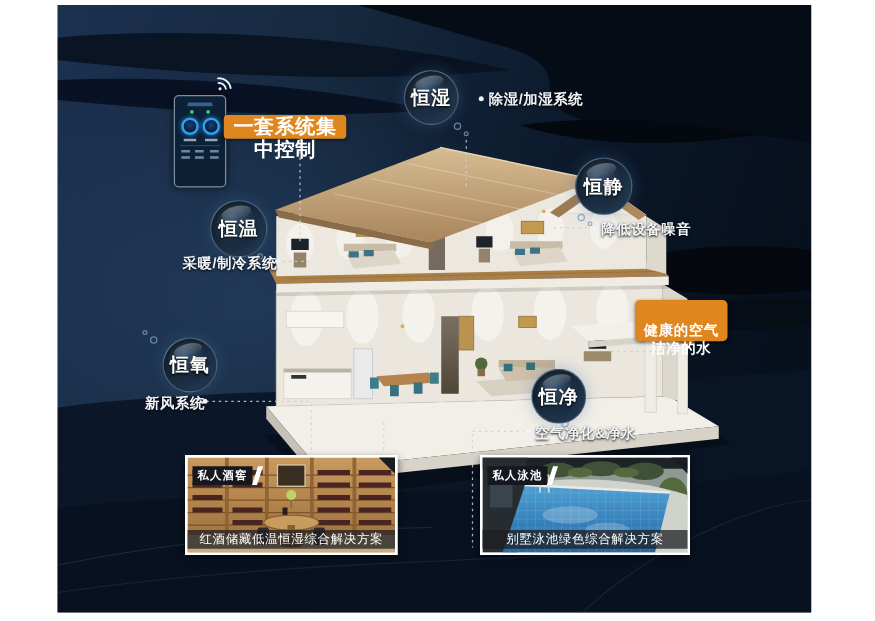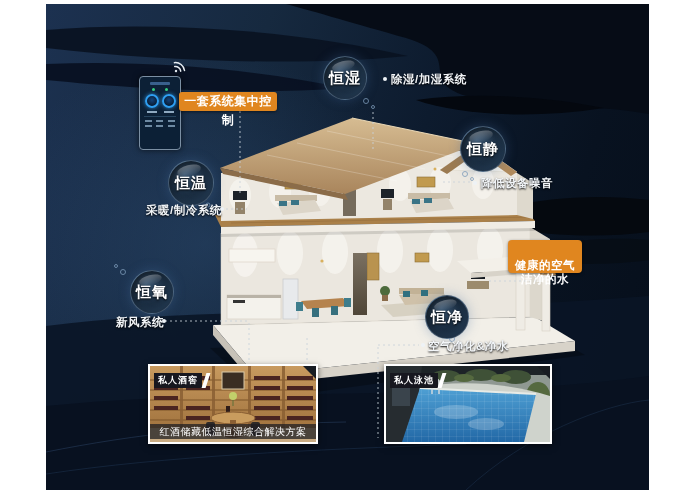--- a/index.html
+++ b/index.html
@@ -21,21 +21,21 @@
              box-shadow:0 0 4px rgba(47,159,242,.8); }
   .ph-bars { display:flex; justify-content:space-around; margin-bottom:3px; }
   .ph-bars i { width:10px; height:2px; background:#8fa9c0; }
   .ph-line { height:1px; background:#27455f; margin:2px 1px 3px; }
   .ph-grid { display:flex; justify-content:space-around; margin-bottom:3px; }
   .ph-grid i { width:7px; height:2px; background:#6d89a2; }
   .wifi { position:absolute; left:120px; top:54px; }
 
   
   .control-label { position:absolute; left:133px; top:88px; width:98px; height:19px; background:#e0861f;
-                   border-radius:3px; color:#fff; font-size:12px; font-weight:bold; text-align:center;
+                   border-radius:3px; color:#fff; font-size:16px; font-weight:bold; text-align:center;
                    line-height:19px; letter-spacing:.5px; box-shadow:0 1px 3px rgba(0,0,0,.5); }
   .health-box { position:absolute; left:462px; top:236px; width:74px; height:33px; background:#e0861f;
                 border-radius:4px; color:#fff; font-size:11.5px; font-weight:bold; text-align:center;
                 padding-top:18px; line-height:14px; letter-spacing:.5px; box-shadow:0 1px 3px rgba(0,0,0,.5); }
 
   
   .bubble { position:absolute; border-radius:50%;
             background:radial-gradient(circle at 36% 30%,#3e5a76 0%,#1b2e42 45%,#0a1420 80%);
             border:1px solid rgba(150,185,220,.4);
             box-shadow:0 0 12px rgba(70,110,160,.35), inset -4px -5px 8px rgba(90,140,190,.28), inset 3px 4px 8px rgba(0,0,0,.55);
@@ -382,16 +382,17 @@
           </g>
         <g stroke="#d8dde0" stroke-width="1.4" fill="none">
             <path d="M46 14 V28 M53 14 V28 M46 14 H53"></path>
           </g>
       </svg>
       <div class="corner-fold"></div>
       <div class="badge">
         <span>私人泳池</span>
         <i class="slash"></i>
       </div>
+      <div class="caption">别墅泳池绿色综合解决方案</div>
     </div>
 
   </div>
 </div>
 
 </body></html>

